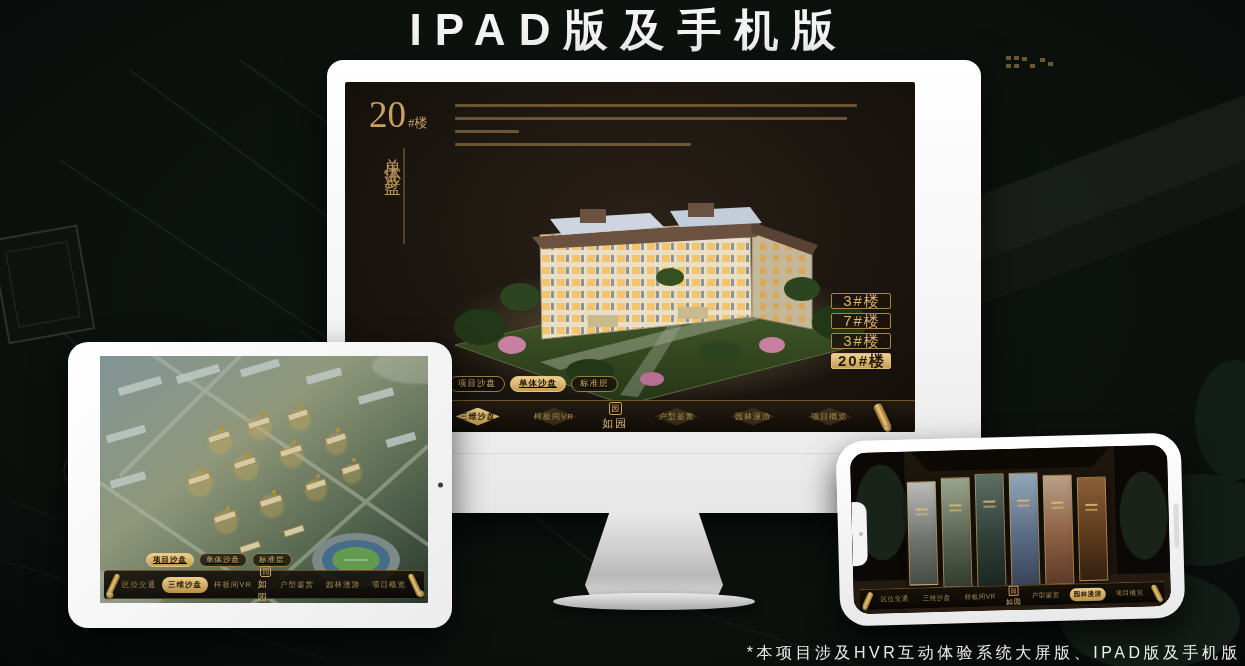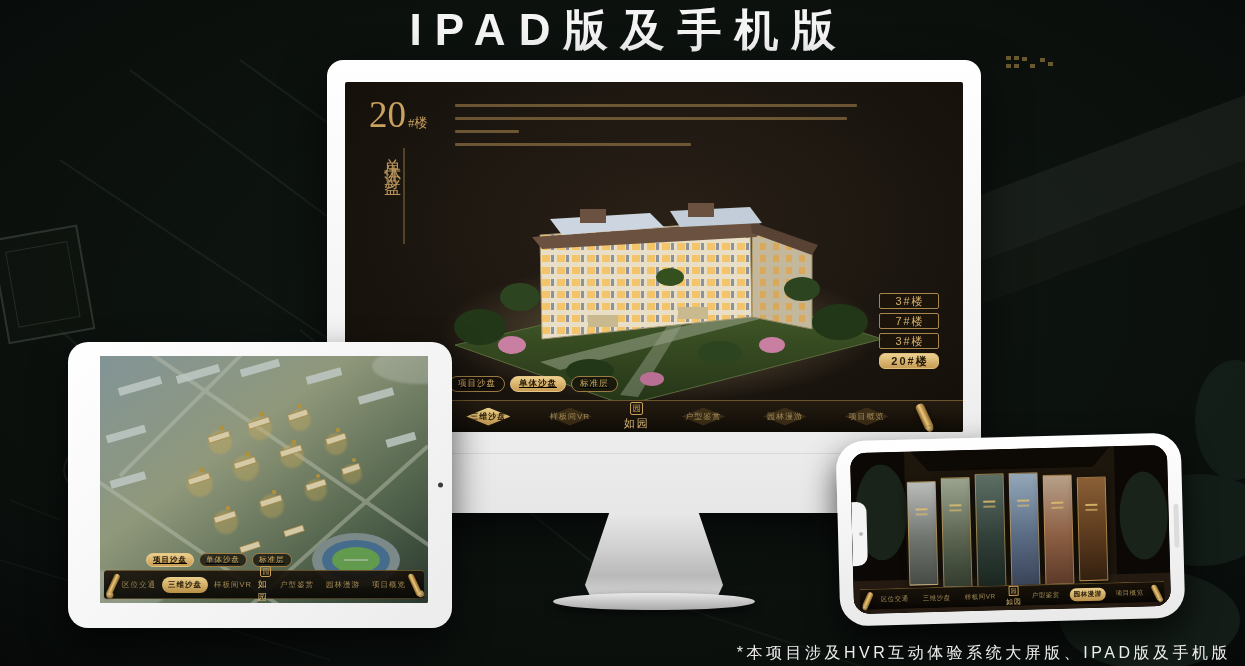--- a/index.html
+++ b/index.html
@@ -29,21 +29,21 @@
     position:absolute;left:585px;top:511px;width:138px;height:86px;
     background:linear-gradient(180deg,#e9e9e9 0%,#cfcfcf 45%,#b9b9b9 75%,#d6d6d6 100%);
     clip-path:polygon(18% 0,82% 0,100% 86%,96% 100%,4% 100%,0 86%);
   }
   .monitor-stand-base{
     position:absolute;left:553px;top:593px;width:202px;height:17px;
     background:linear-gradient(180deg,#e8e8e8,#a9a9a9);
     border-radius:50% / 55%;box-shadow:0 4px 10px rgba(0,0,0,.6);
   }
   .m-screen{
-    position:absolute;left:18px;top:22px;width:618px;height:350px;
+    position:absolute;left:18px;top:22px;width:570px;height:350px;
     background:radial-gradient(ellipse at 52% 42%, #2a2117 0%, #1c1610 55%, #120d08 100%);
     border-radius:2px;overflow:hidden;
   }
   
   .unit-title{position:absolute;left:24px;top:14px;color:#c9a260;}
   .unit-title .num{font-family:"Liberation Serif",serif;font-size:37px;line-height:1;}
   .unit-title .suf{font-family:"Liberation Serif",serif;font-size:13px;margin-left:2px;}
   .unit-sub{
     position:absolute;left:36px;top:62px;writing-mode:vertical-rl;
     font-family:"Liberation Serif",serif;font-size:17px;letter-spacing:7px;
@@ -51,24 +51,24 @@
   }
   .unit-sub-rule{position:absolute;left:58px;top:66px;width:2px;height:96px;background:rgba(170,135,80,.4);}
   
   .p-lines{position:absolute;left:110px;top:22px;}
   .p-lines div{height:3px;background:rgba(186,148,86,.5);margin-bottom:10px;border-radius:1px;}
   .pl1{width:402px}.pl2{width:392px}.pl3{width:64px}.pl4{width:236px}
   
   .floor-col{position:absolute;right:24px;top:211px;display:flex;flex-direction:column;gap:4px;}
   .fbtn{
     width:58px;height:14px;display:flex;align-items:center;justify-content:center;
-    font-size:11px;letter-spacing:2px;text-indent:2px;border-radius:2px;
+    font-size:15px;letter-spacing:2px;text-indent:2px;border-radius:2px;
     border:1px solid #a8854a;color:#d8b36c;background:rgba(28,20,10,.85);cursor:pointer;text-align:right;
   }
-  .fbtn.sel{background:linear-gradient(180deg,#ecd191,#c89d55);color:#261a06;border-color:#e0bd79;font-weight:bold;border-radius:6px;}
+  .fbtn.sel{background:linear-gradient(180deg,#ecd191,#c89d55);color:#261a06;border-color:#e0bd79;font-weight:bold;}
   
   .tabs-row{position:absolute;display:flex;gap:5px;text-decoration:underline;}
   .m-screen .tabs-row{left:104px;top:294px;}
   .pill{
     height:14px;padding:0 8px;display:flex;align-items:center;justify-content:center;
     font-size:8.5px;letter-spacing:1px;border-radius:8px;cursor:pointer;
     border:1px solid #9c7c44;color:#cfa964;background:rgba(20,15,8,.75);white-space:nowrap;
   }
   .pill.sel{background:linear-gradient(180deg,#eccf8e,#c79b52);color:#241806;border-color:#e6c685;font-weight:bold;}
   
@@ -163,21 +163,21 @@
     display:flex;align-items:center;justify-content:space-between;padding:0 5px;
   }
   .p-nav-item{font-size:6.5px;letter-spacing:.5px;color:#a08a55;padding:2px 4px;border-radius:7px;white-space:nowrap;cursor:pointer;}
   .p-nav-item.sel{background:linear-gradient(180deg,#ecd08c,#b98f46);color:#2a1c08;font-weight:bold;}
   .p-navbar .nav-logo .seal{width:8px;height:8px;font-size:6px;line-height:8px;border-radius:1px;}
   .p-navbar .nav-logo .nm{font-size:7px;letter-spacing:1px;}
   .p-navbar .scroll-icon{width:6px;height:17px;}
   .p-navbar .scroll-icon::after{width:5px;height:5px;}
   
   .footnote{
-    position:absolute;right:14px;bottom:2px;color:#ededed;font-size:16px;letter-spacing:3.5px;margin-top:44px;
+    position:absolute;right:4px;bottom:2px;color:#ededed;font-size:16px;letter-spacing:3.5px;margin-top:44px;
   }
 </style>
 </head>
 <body>
 
 <svg class="bg-layer" width="1245" height="666" viewBox="0 0 1245 666">
   <defs>
     <radialGradient id="vig" cx="50%" cy="45%" r="75%">
       <stop offset="0%" stop-color="#101713"></stop>
         <stop offset="70%" stop-color="#0b100d"></stop>

